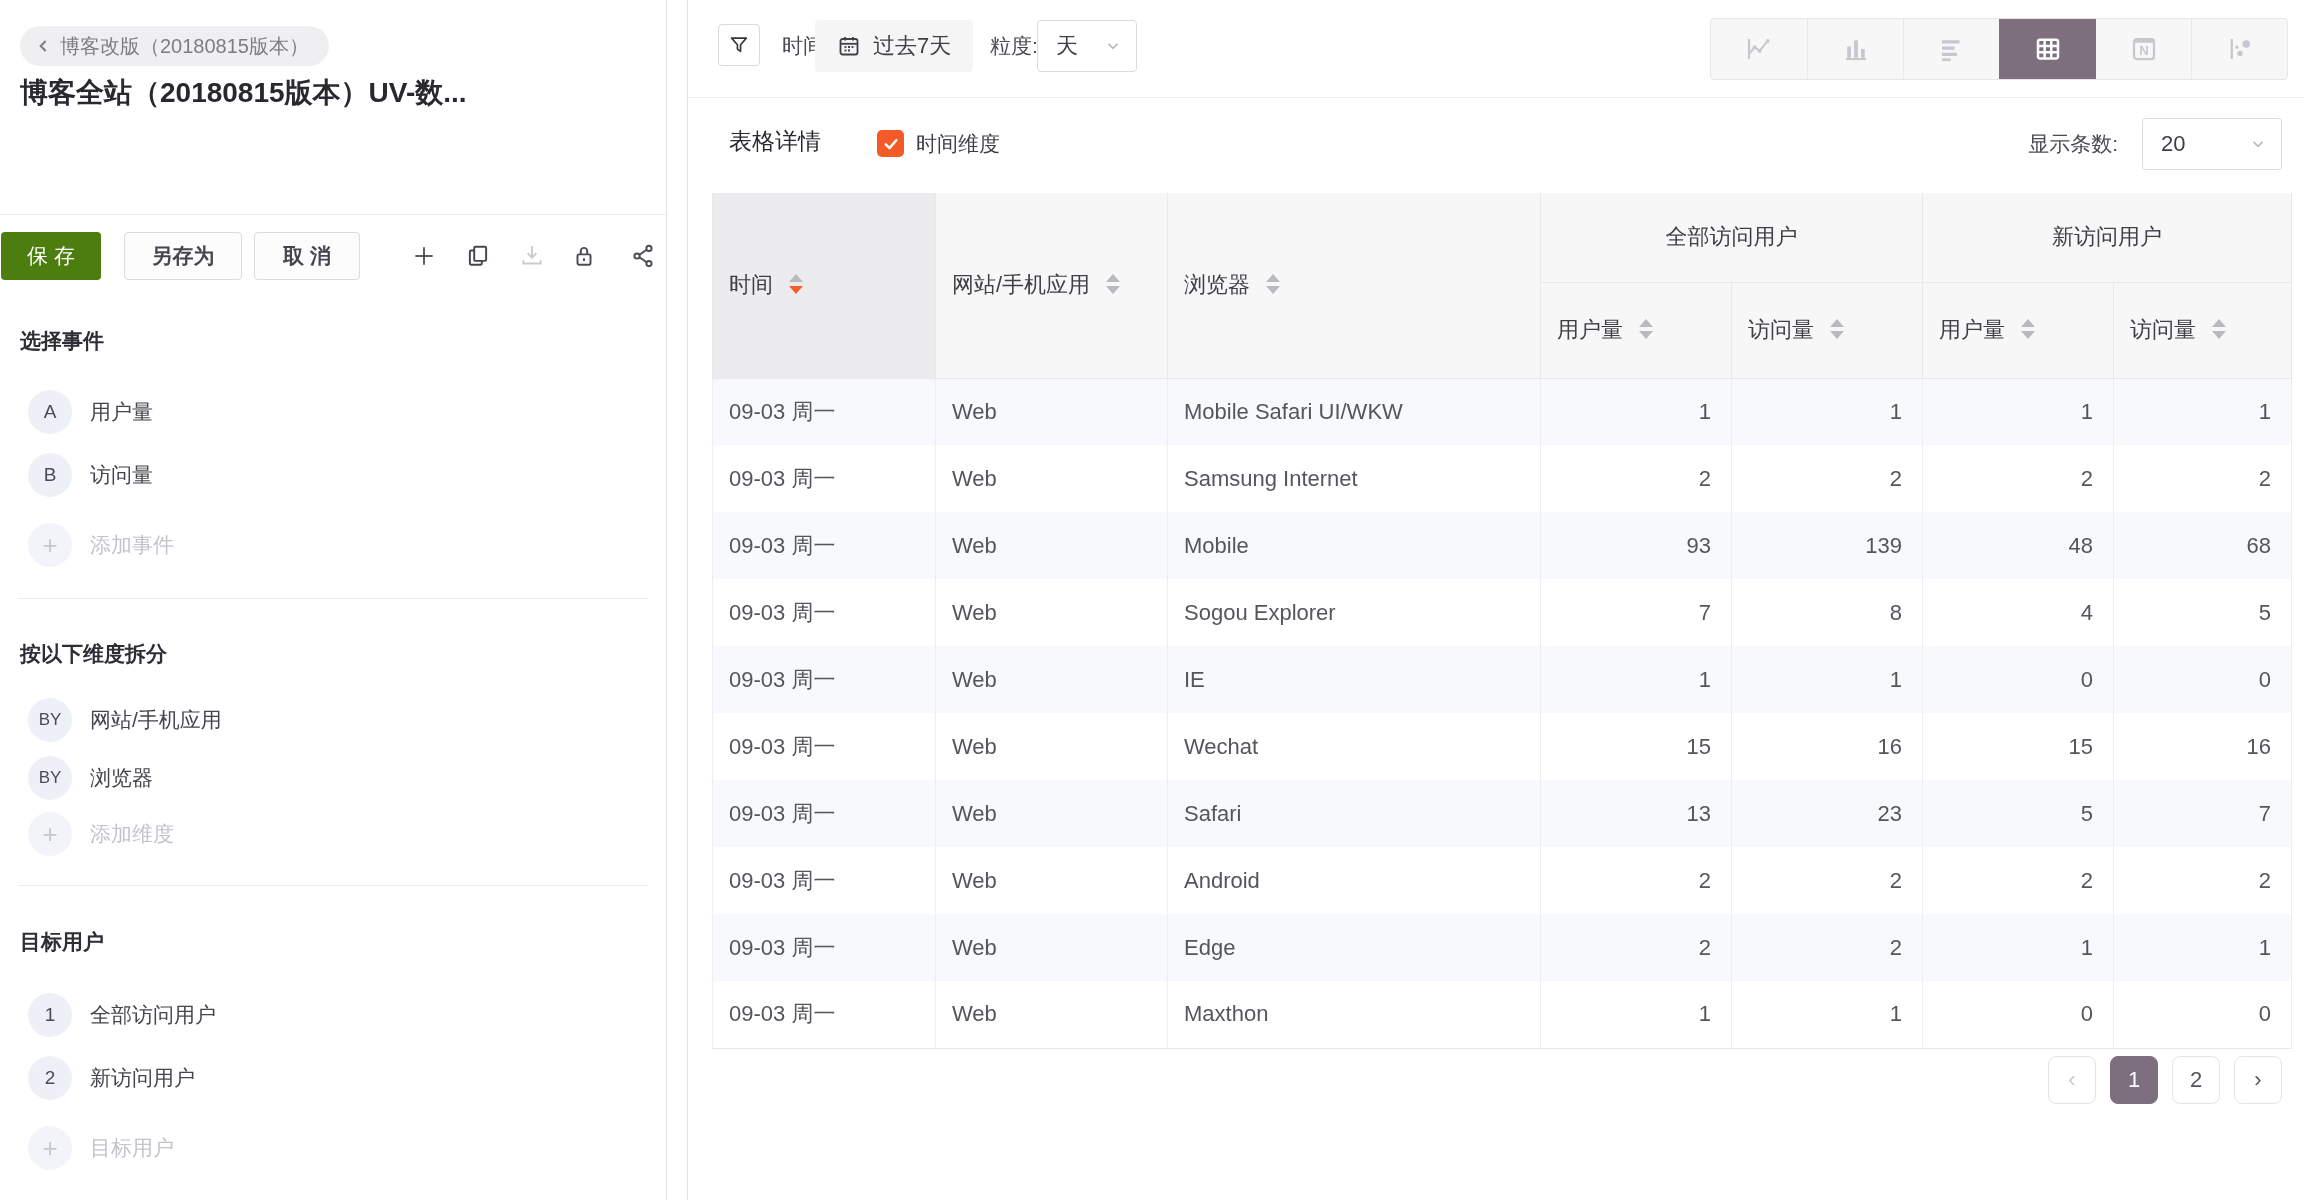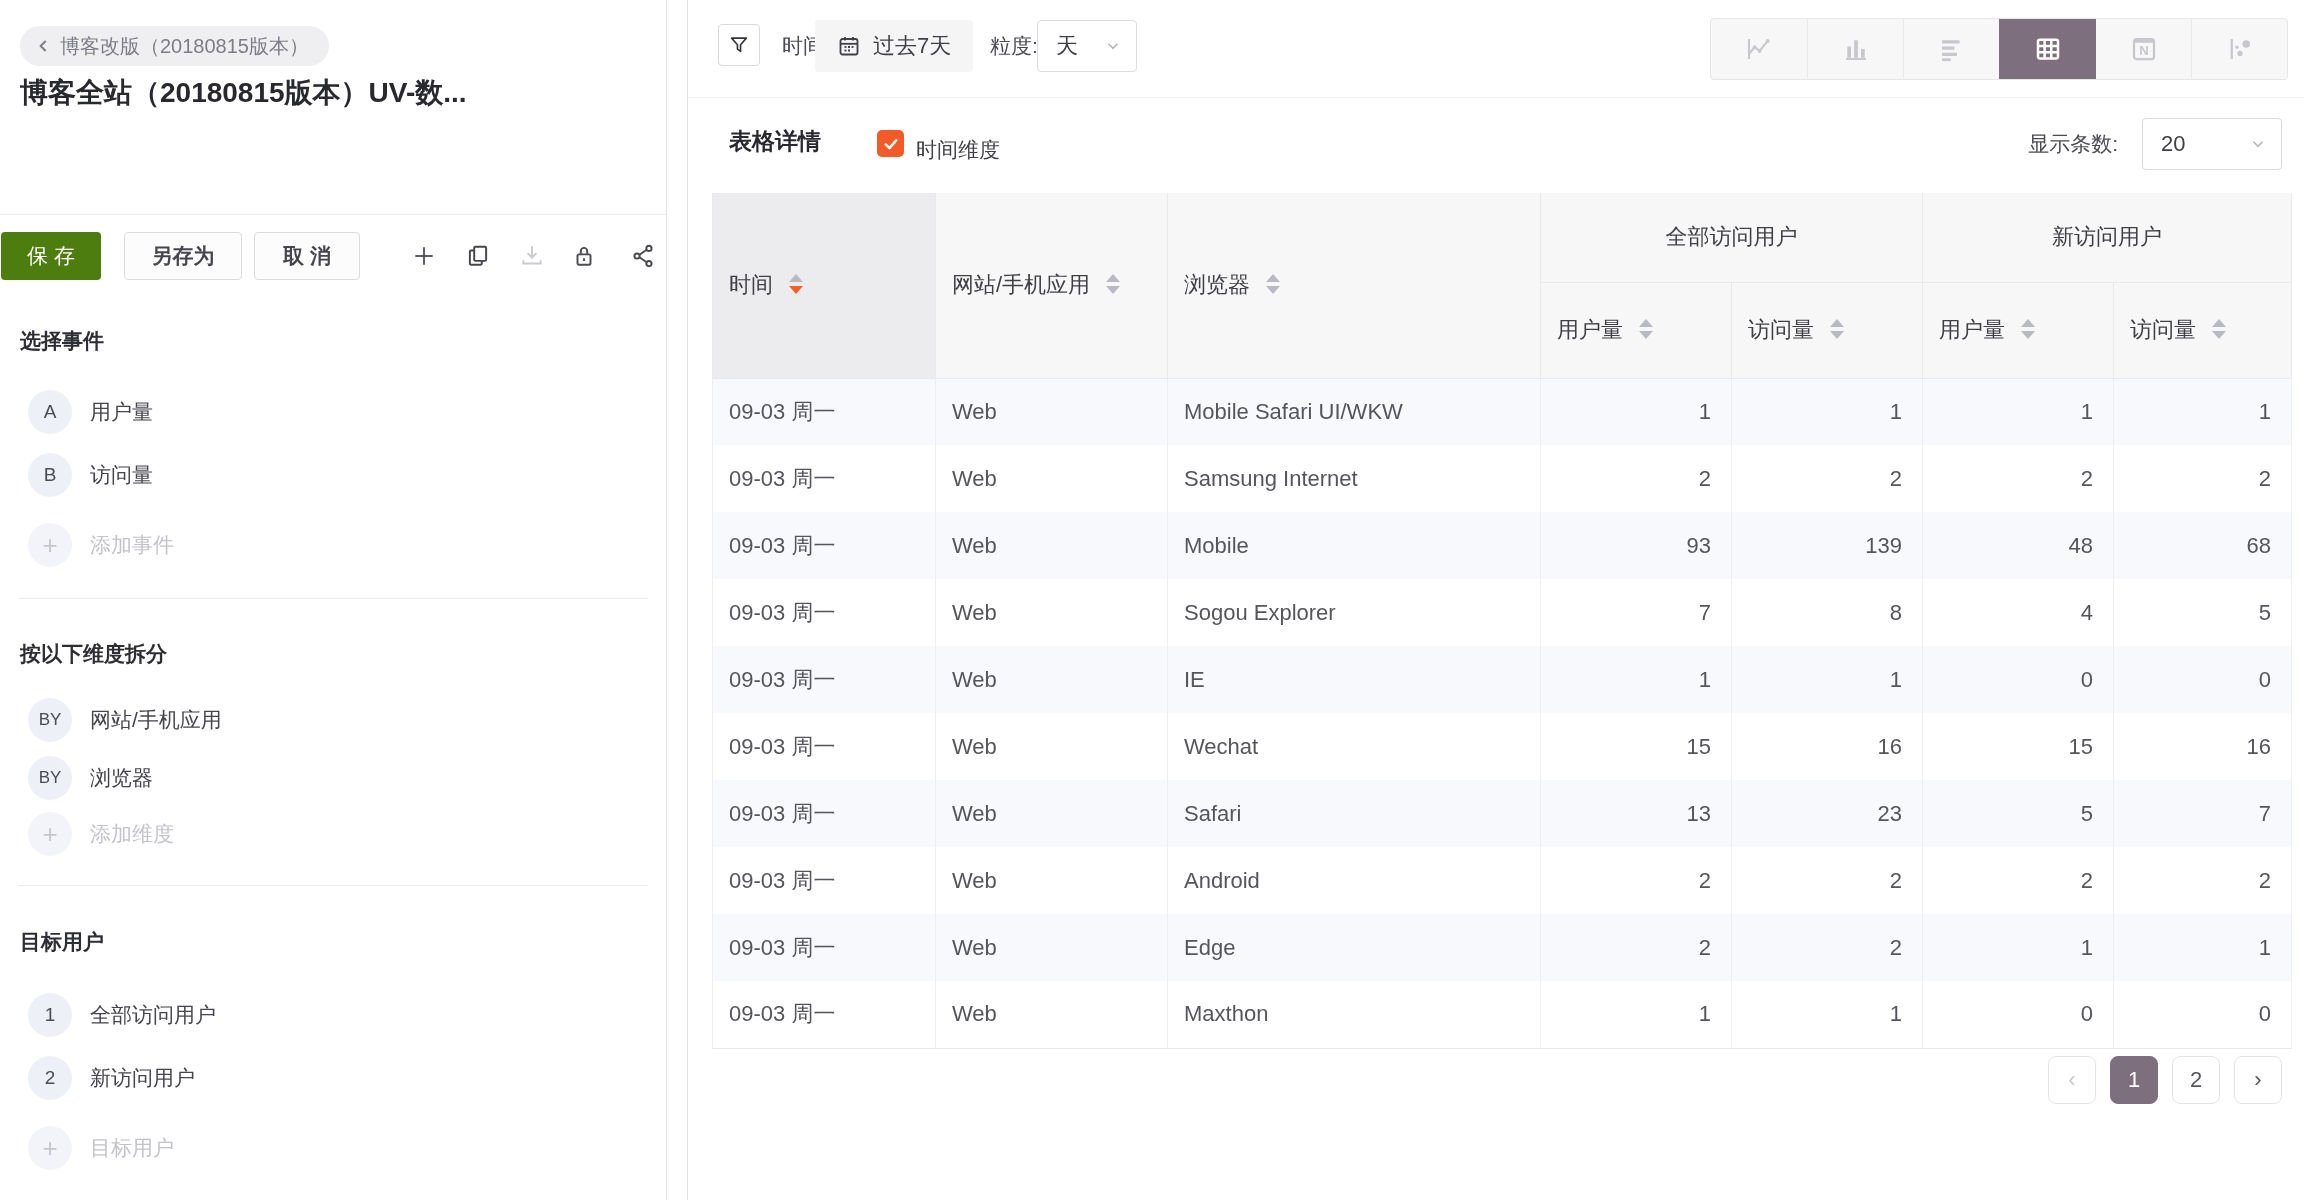--- a/index.html
+++ b/index.html
@@ -57,25 +57,25 @@
   .views { position:absolute; right:16px; top:18px; height:62px; display:flex;
     border:1px solid #e6e6ea; border-radius:4px; background:#f7f7f8; overflow:hidden; }
   .view-btn { width:96px; height:100%; display:flex; align-items:center; justify-content:center;
     color:#c7c7cd; cursor:pointer; border-left:1px solid #e9e9ec; }
   .view-btn:first-child { border-left:none; }
   .view-btn.active { background:#7d6f7d; color:#fff; border-left-color:#7d6f7d; }
   .view-btn.active + .view-btn { border-left-color:#7d6f7d; }
 
   .toolbar-divider { position:absolute; left:0; right:0; top:97px; height:1px; background:#efeff1; }
 
-  .tbl-title { position:absolute; left:41px; top:126px; font-size:23px; font-weight:bold; color:#28282f; }
+  .tbl-title { position:absolute; left:41px; top:126px; font-size:23px; font-weight:normal; color:#28282f; }
   .chk { position:absolute; left:189px; top:130px; width:27px; height:27px; border-radius:5px;
     background:#f25a28; display:flex; align-items:center; justify-content:center; cursor:pointer; }
   .chk-label { position:absolute; left:228px; top:0; height:288px; display:flex; align-items:center;
-    font-size:21px; color:#3f3f46; top:124px; height:40px;margin-top:6px; }
+    font-size:21px; color:#3f3f46; top:124px; height:40px; }
   .pagesize-label { position:absolute; right:186px; top:124px; height:40px; display:flex;
     align-items:center; font-size:21px; color:#4b4b52; }
   .pagesize-select { right:22px; width:140px; top:118px; }
 
   
   .table-wrap { position:absolute; left:24px; top:193px; width:1579px; }
   table { border-collapse:collapse; table-layout:fixed; width:1579px; font-size:22px; }
   thead th { background:#f7f7f8; font-weight:500; color:#3f3f46; text-align:left;
     border:1px solid #e9e9ec; border-top:none; padding:0 16px; cursor:pointer; }
   thead th.col-time { background:#ececee; }

